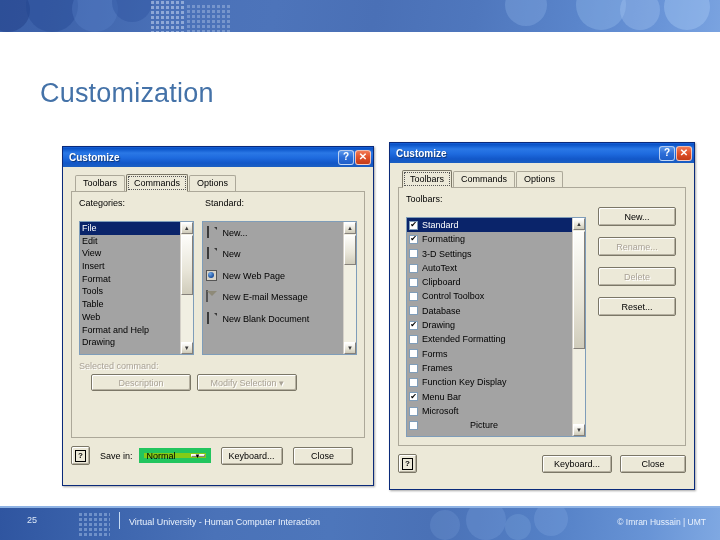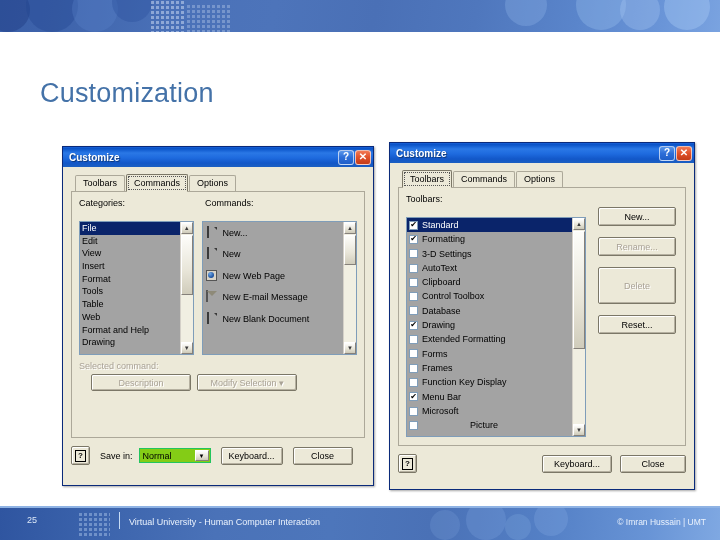--- a/index.html
+++ b/index.html
@@ -260,21 +260,21 @@
     cursor: pointer;
   }
   .help-glyph {
     border: 1px solid #000; width: 11px; height: 12px;
     display: flex; align-items: center; justify-content: center;
     font-size: 8px; font-weight: bold; line-height: 1;
   }
 
   .combo {
     background: #84cc16;
-    border: 1px solid #22c55e;
+    border: 5px solid #22c55e;
     height: 15px;
     display: flex; align-items: center;
     font-size: 9px;
     padding-left: 3px;
     position: relative;
     cursor: pointer;
   }
   .combo-arrow {
     position: absolute; right: 1px; top: 1px; bottom: 1px;
     width: 14px;
@@ -376,21 +376,21 @@
         </div>
       </div>
 
       <div class="panel" style="height:246px;padding:6px 7px;">
 
         <div style="display:flex;">
           <div style="width:118px;">
             <div class="fieldlabel">Categories:</div>
           </div>
           <div style="margin-left:8px;">
-            <div class="fieldlabel">Commands:</div>
+            <div class="fieldlabel">Standard:</div>
           </div>
         </div>
 
         <div style="display:flex;">
 
           <div class="listbox" style="width:118px;height:134px;">
             <div class="listrows">
               <div class="lrow sel">
                   <span>File</span>
                 </div>
@@ -580,21 +580,21 @@
             <div class="vscroll">
               <div class="sbtn">▲</div>
               <div class="sthumb" style="top:13px;height:118px;"></div>
               <div class="sbtn bot">▼</div>
             </div>
           </div>
 
           <div style="display:flex;flex-direction:column;gap:11px;margin-left:12px;margin-top:1px;">
             <div class="btn" style="width:78px;height:19px;">New...</div>
             <div class="btn disabled" style="width:78px;height:19px;">Rename...</div>
-            <div class="btn disabled" style="width:78px;height:37px;">Delete</div>
+            <div class="btn disabled" style="width:78px;height:19px;">Delete</div>
             <div class="btn" style="width:78px;height:19px;">Reset...</div>
           </div>
         </div>
       </div>
 
       <div style="display:flex;align-items:center;margin-top:8px;">
         <div class="help-btn">
           <span class="help-glyph">?</span>
         </div>
         <div style="flex:1;"></div>

